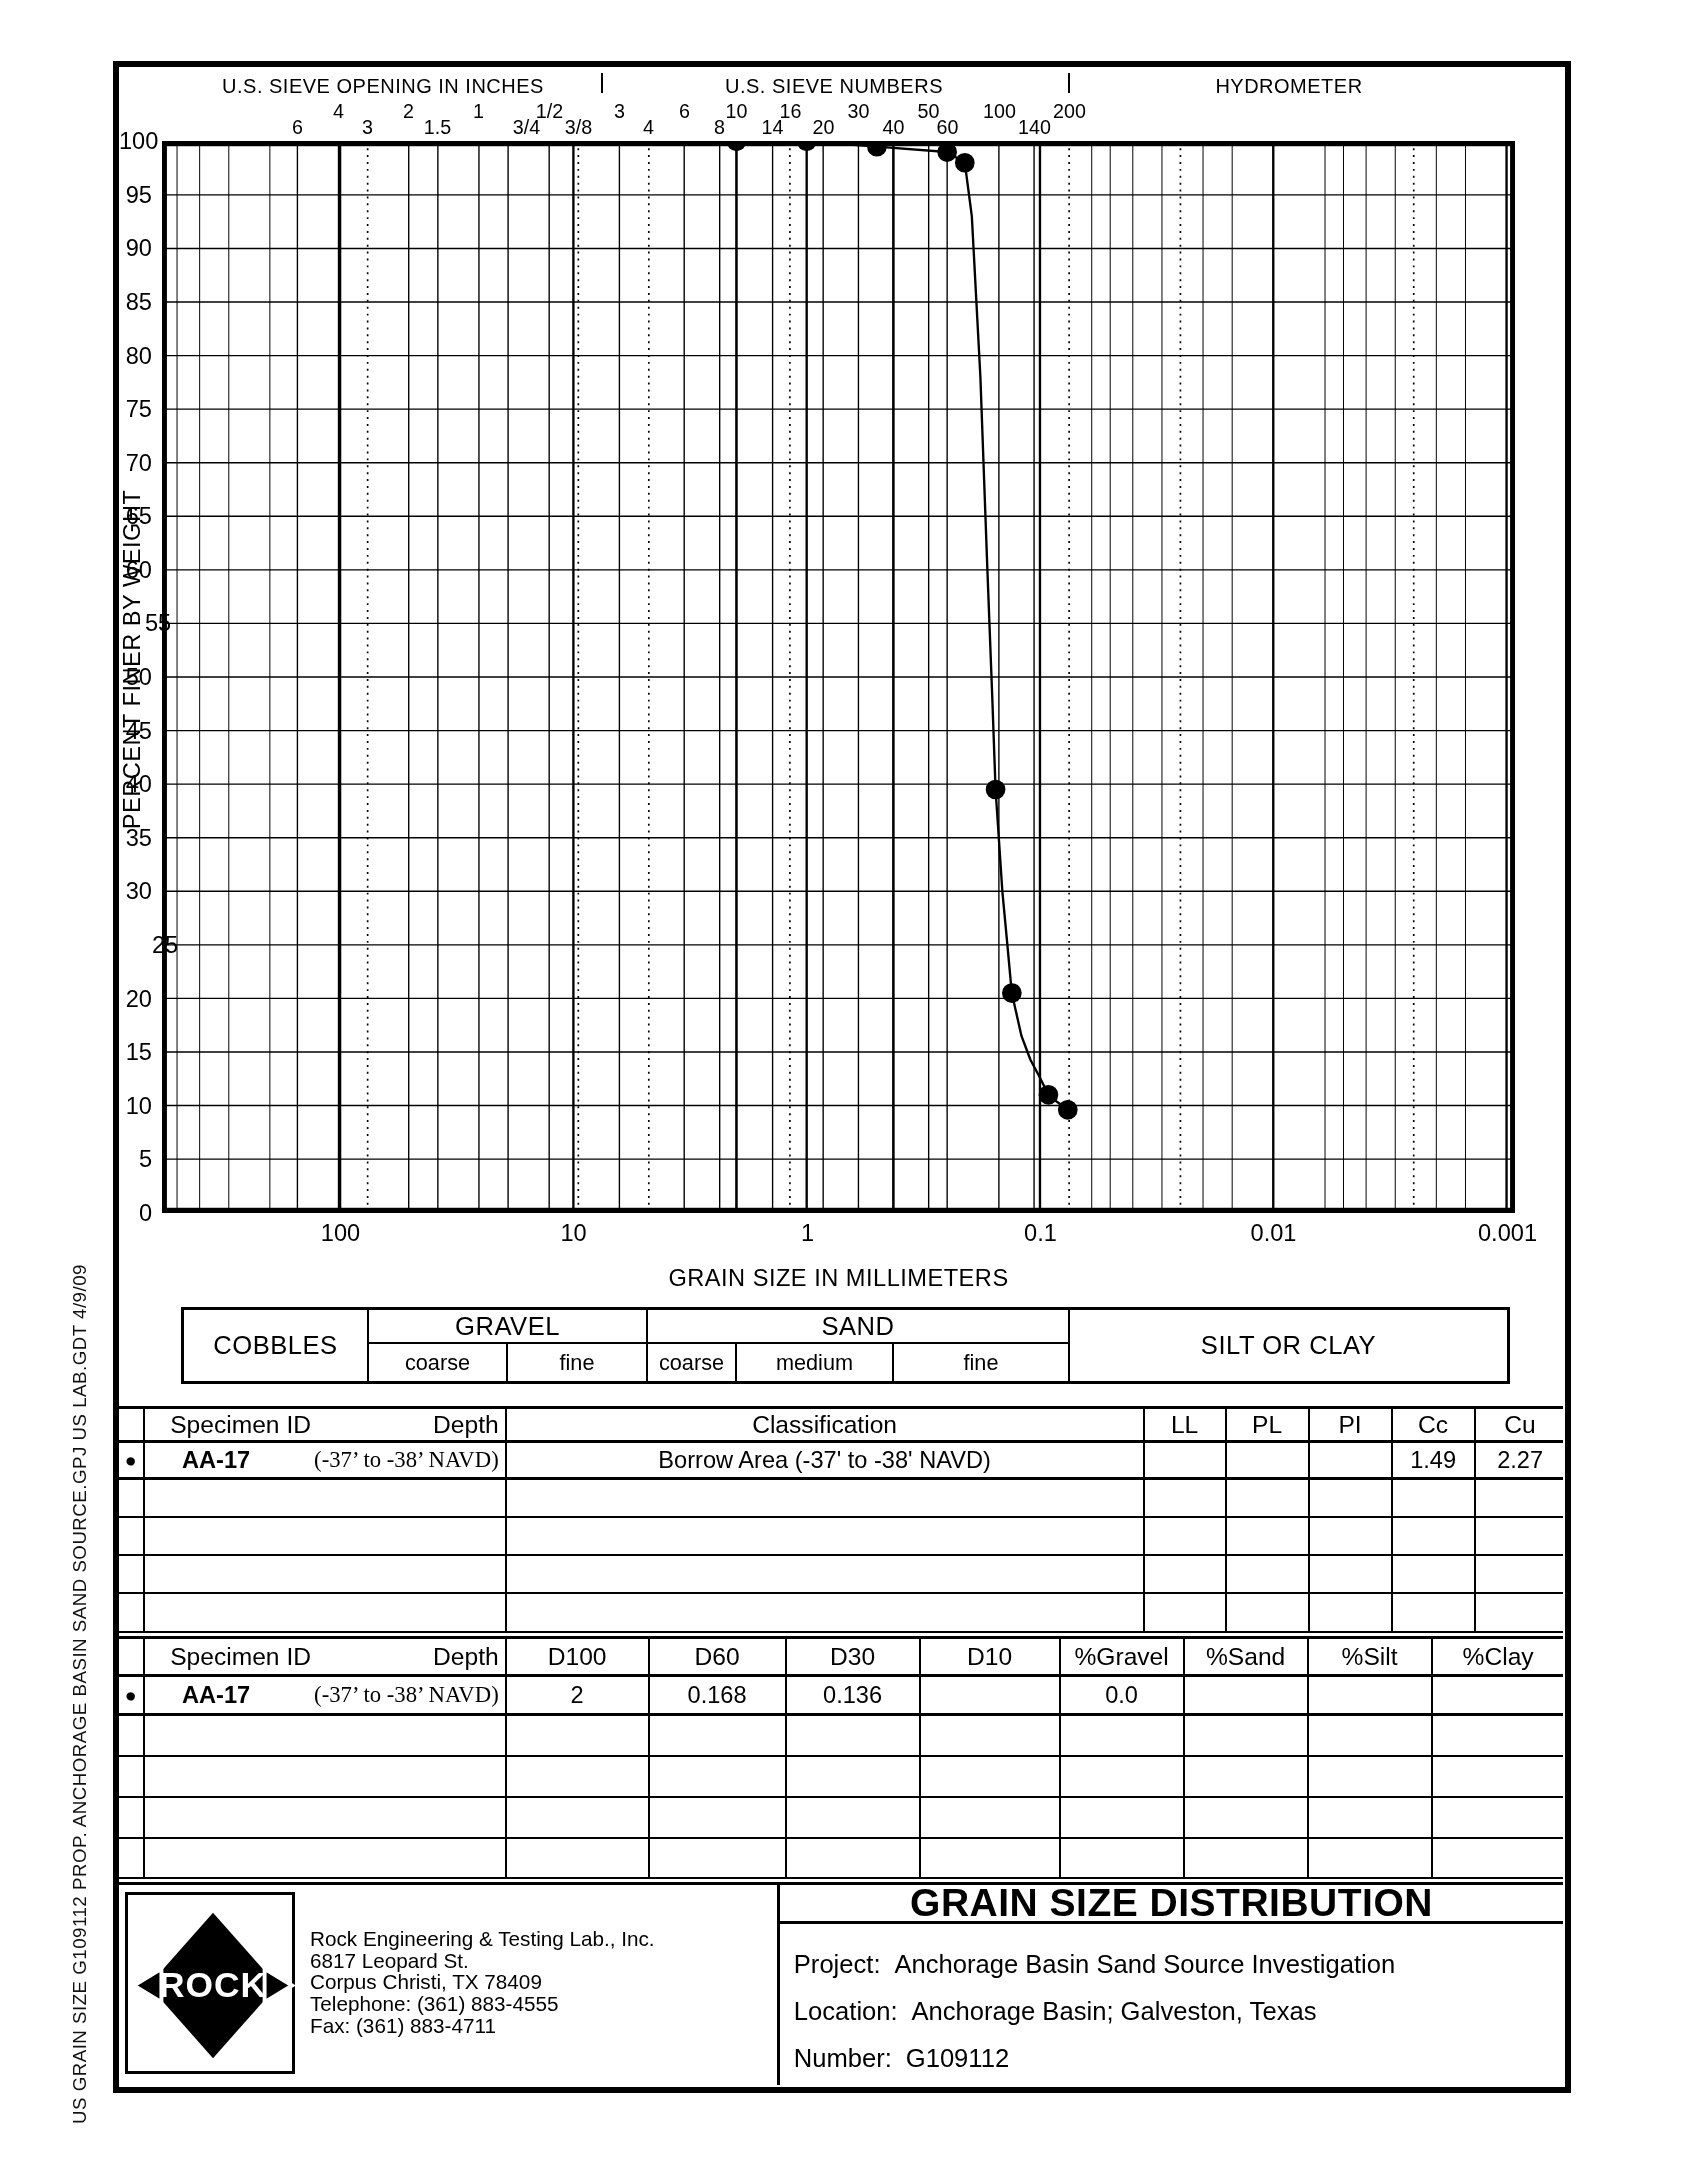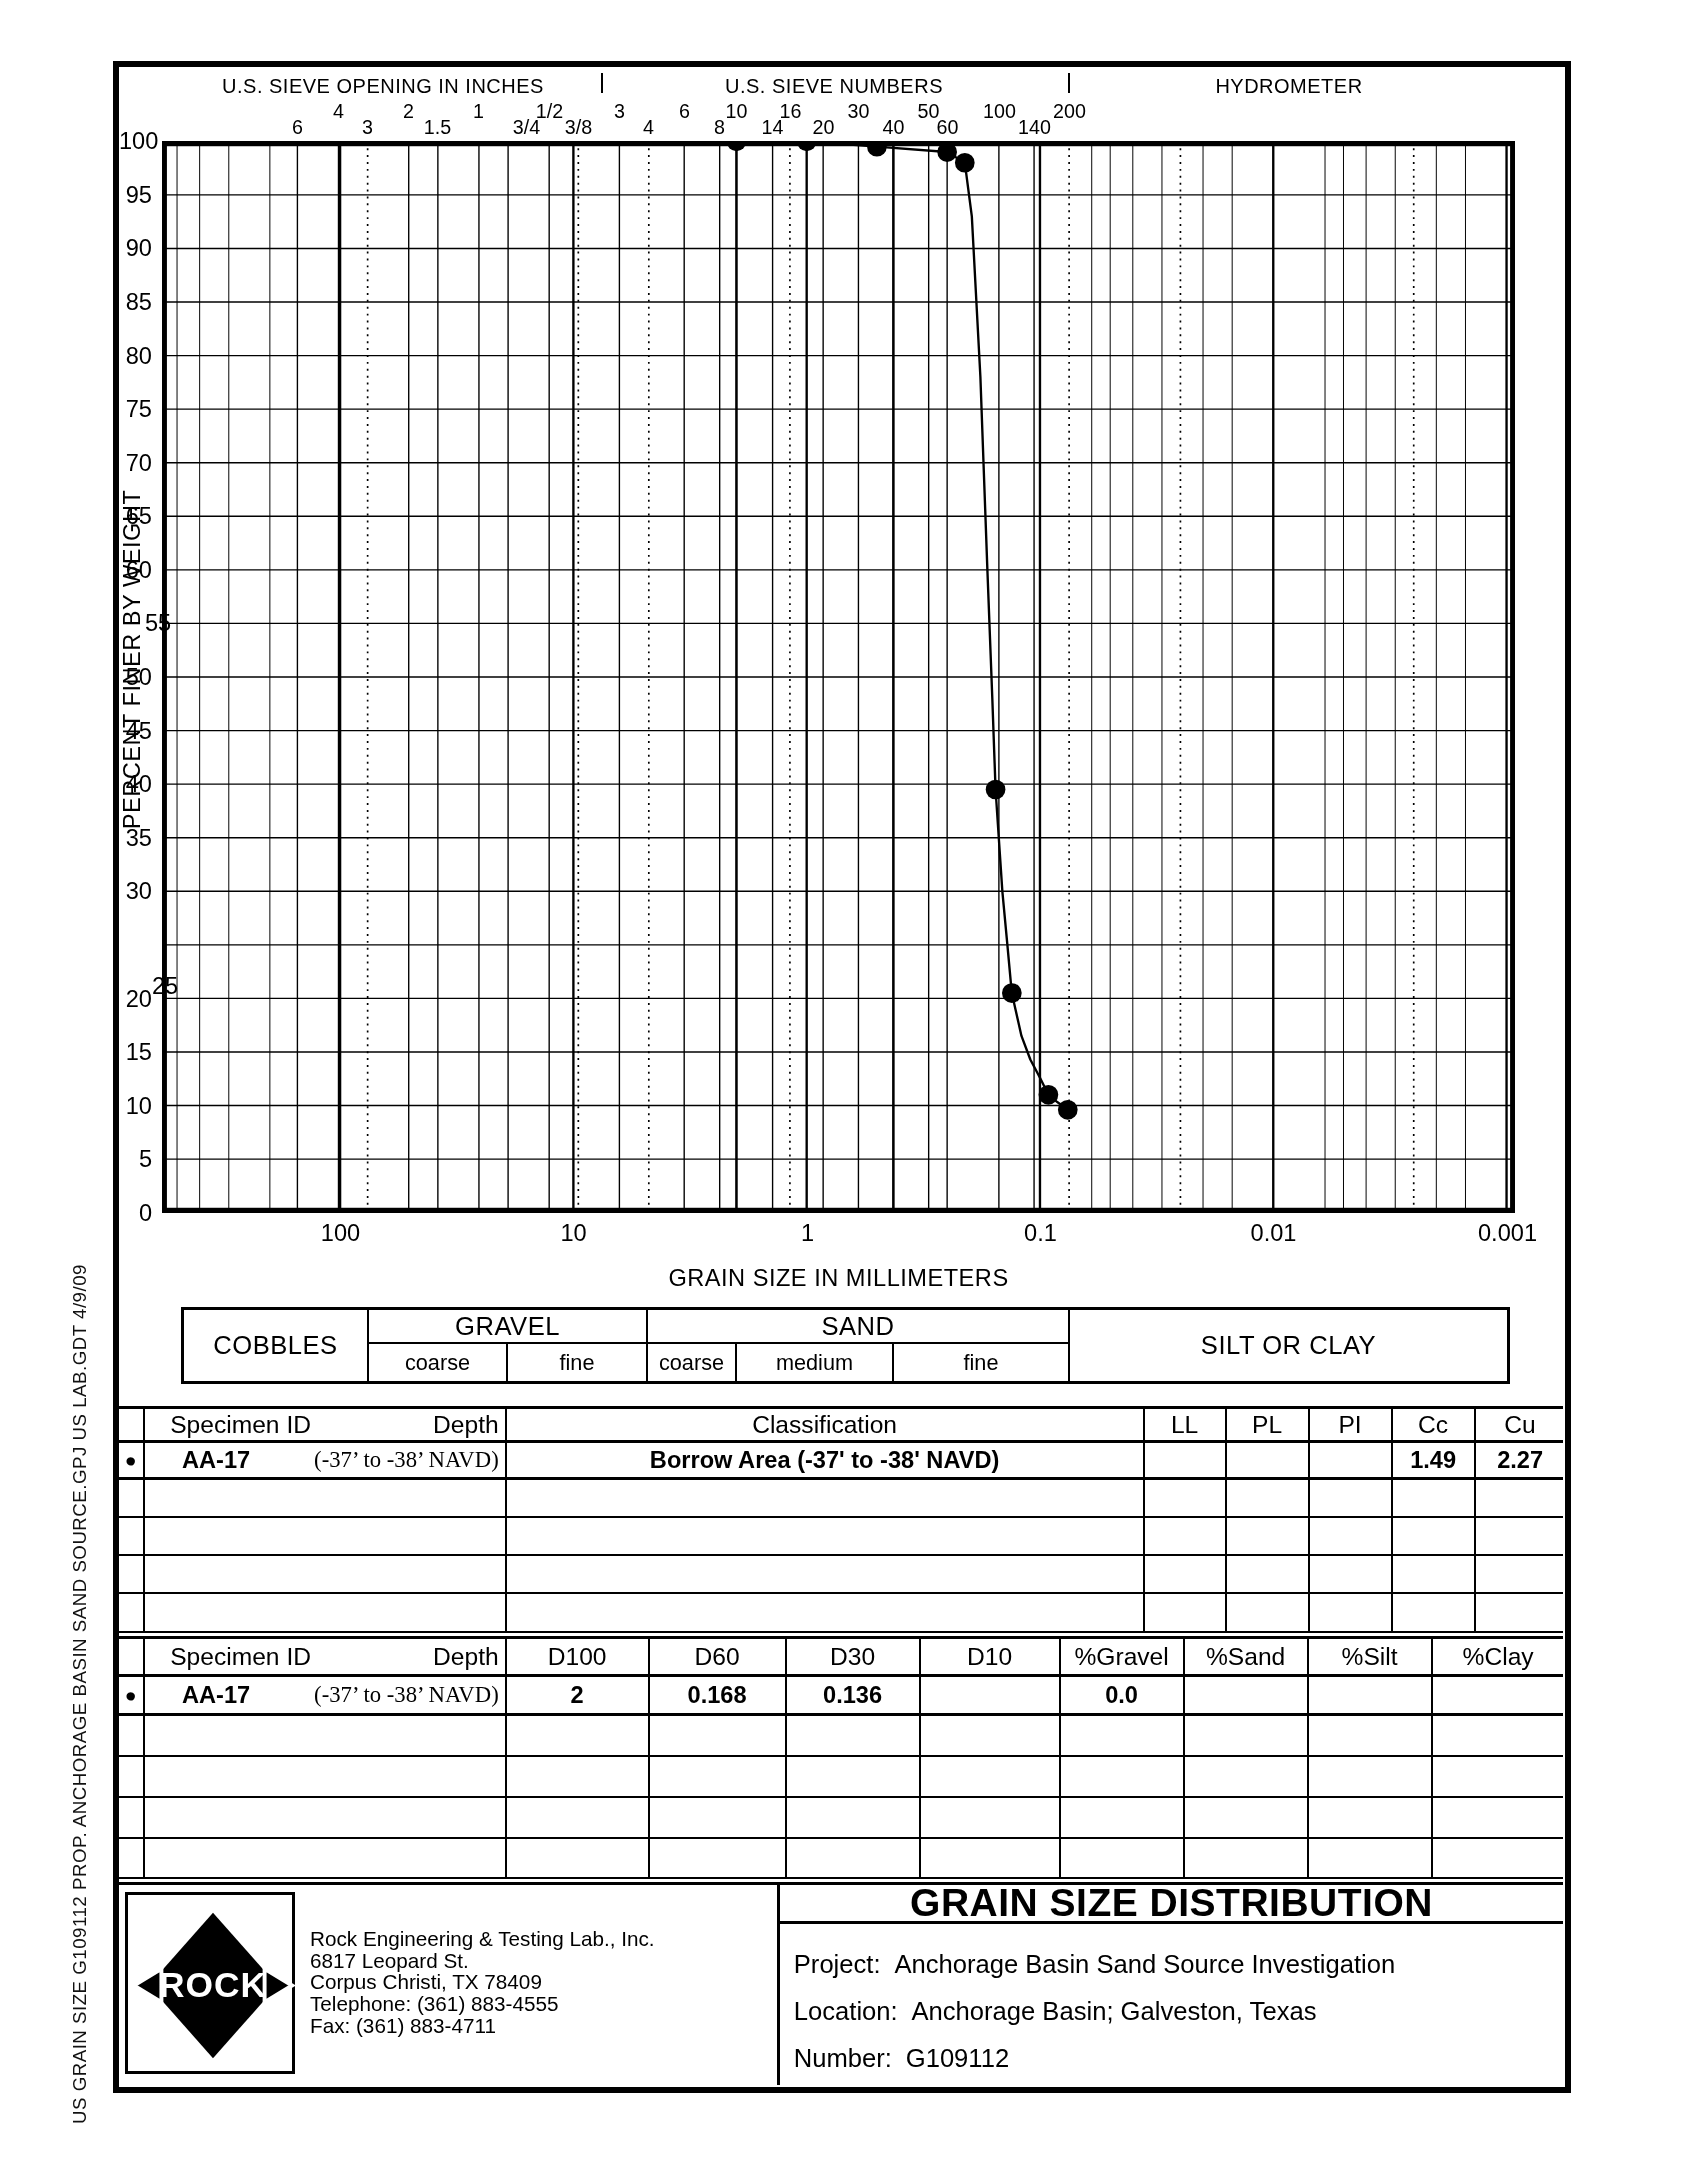--- a/index.html
+++ b/index.html
@@ -73,21 +73,21 @@
   .trow.data{border-bottom:3px solid #000;font-size:23.6px;}
   .t1 .head{height:34px;} .t1 .data{height:37px;}
   .t1 .r-e{height:38px;} .t1 .r-e:last-child{height:39px;}
   .t2 .head{height:38px;} .t2 .data{height:39px;}
   .t2 .r-e{height:41px;} .t2 .r-e:last-child{height:40px;}
   .spec-cell{justify-content:space-between !important;padding:0 5.9px 0 25.6px;}
   .spec-cell .dep-h{font-weight:normal;}
   .bullet{font-size:19.7px;}
   .sid{font-weight:bold;padding-left:11.8px;}
   .dep{font-family:"Liberation Serif",serif;font-size:22.7px;}
-  .bold{font-weight:bold;}
+  .bold{font-weight:normal;}
 
   
   .footer{position:absolute;left:0;top:1815px;width:1444px;height:203px;border-top:3.9px solid #000;}
   .f-right{position:absolute;left:658px;top:0;right:0;bottom:0;border-left:3px solid #000;}
   .f-title{height:39px;display:flex;align-items:center;justify-content:center;
     font-size:39px;font-weight:bold;letter-spacing:0.5px;border-bottom:3px solid #000;}
   .f-line{position:absolute;left:13.8px;right:7.9px;height:29.6px;font-size:25.6px;display:flex;align-items:center;}
   .f-line .lab{margin-right:13.8px;}
   .fl1{top:65px;} .fl2{top:112px;} .fl3{top:159px;}
   .logo-box{position:absolute;left:5.9px;top:6.9px;width:170px;height:182px;border:3px solid #000;}
@@ -229,21 +229,21 @@
         <span style="top: 255px;">75</span>
         <span style="top: 309px;">70</span>
         <span style="top: 362px;">65</span>
         <span style="top: 416px;">60</span>
         <span style="top: 469px; padding-left: 26px;">55</span>
         <span style="top: 523px;">50</span>
         <span style="top: 577px;">45</span>
         <span style="top: 630px;">40</span>
         <span style="top: 684px;">35</span>
         <span style="top: 737px;">30</span>
-        <span style="top: 832px; padding-left: 48px;">25</span>
+        <span style="top: 791px; padding-left: 48px;">25</span>
         <span style="top: 845px;">20</span>
         <span style="top: 898px;">15</span>
         <span style="top: 952px;">10</span>
         <span style="top: 1005px;">5</span>
         <span style="top: 1059px;">0</span>
       </div>
     <div class="y-title">PERCENT FINER BY WEIGHT</div>
 
     <div id="x-labels">
         <span style="left: 134px;">100</span>

